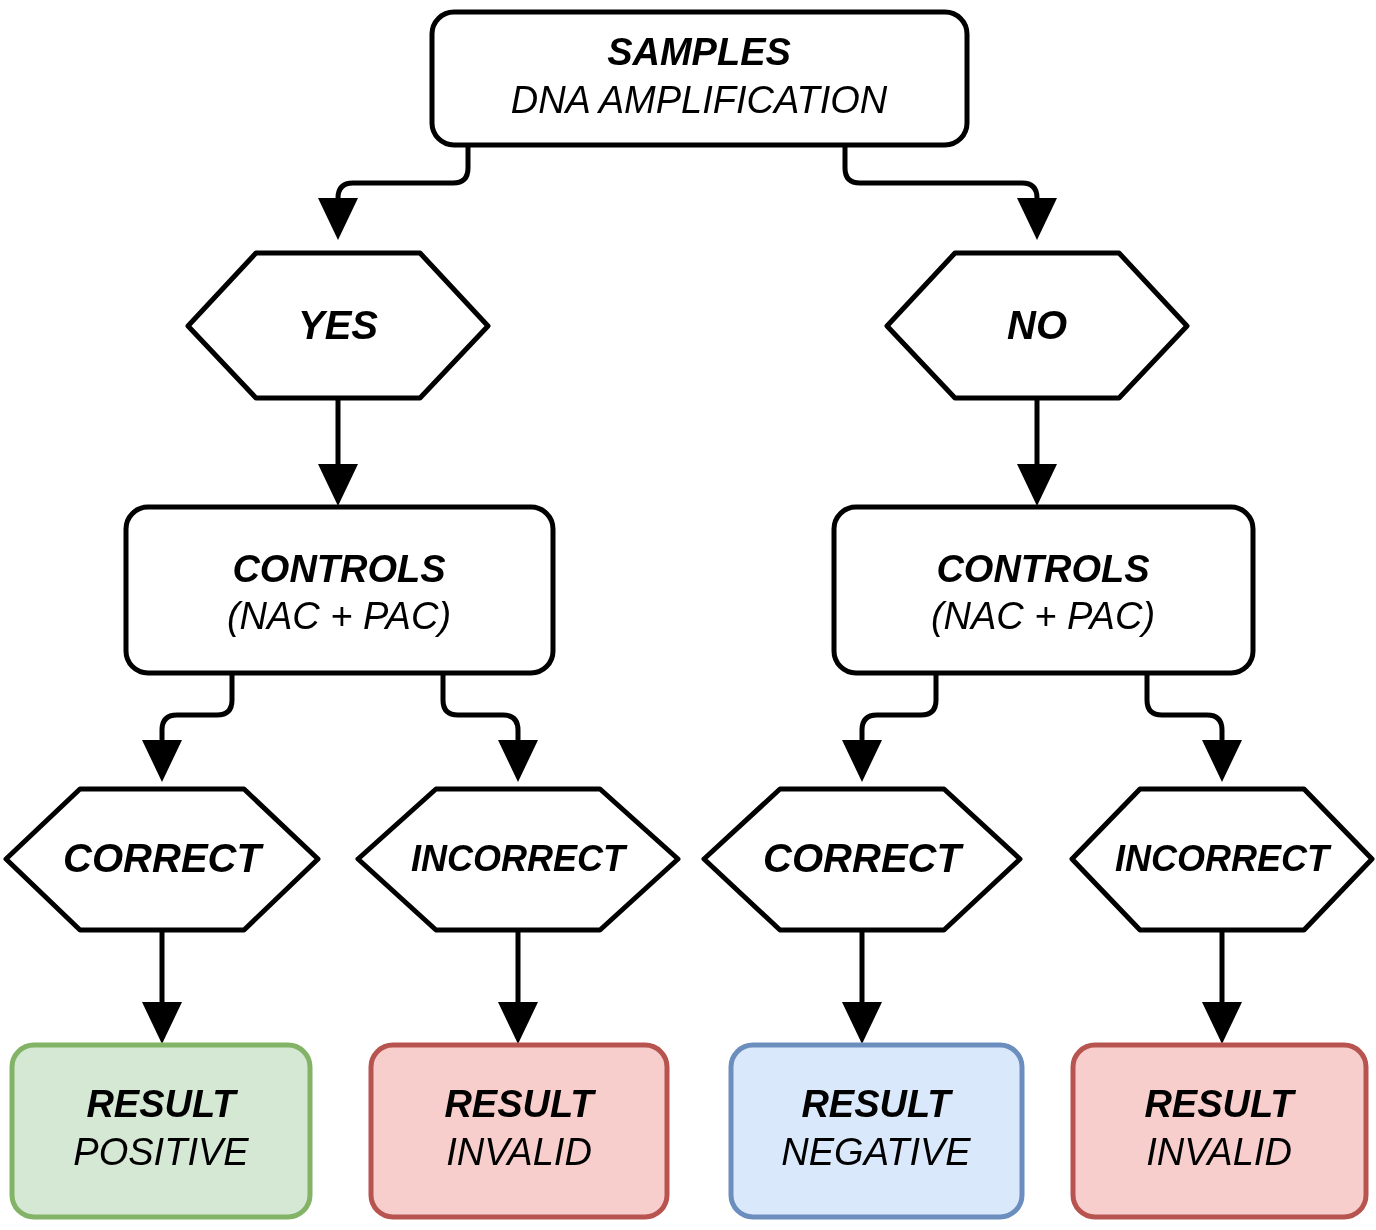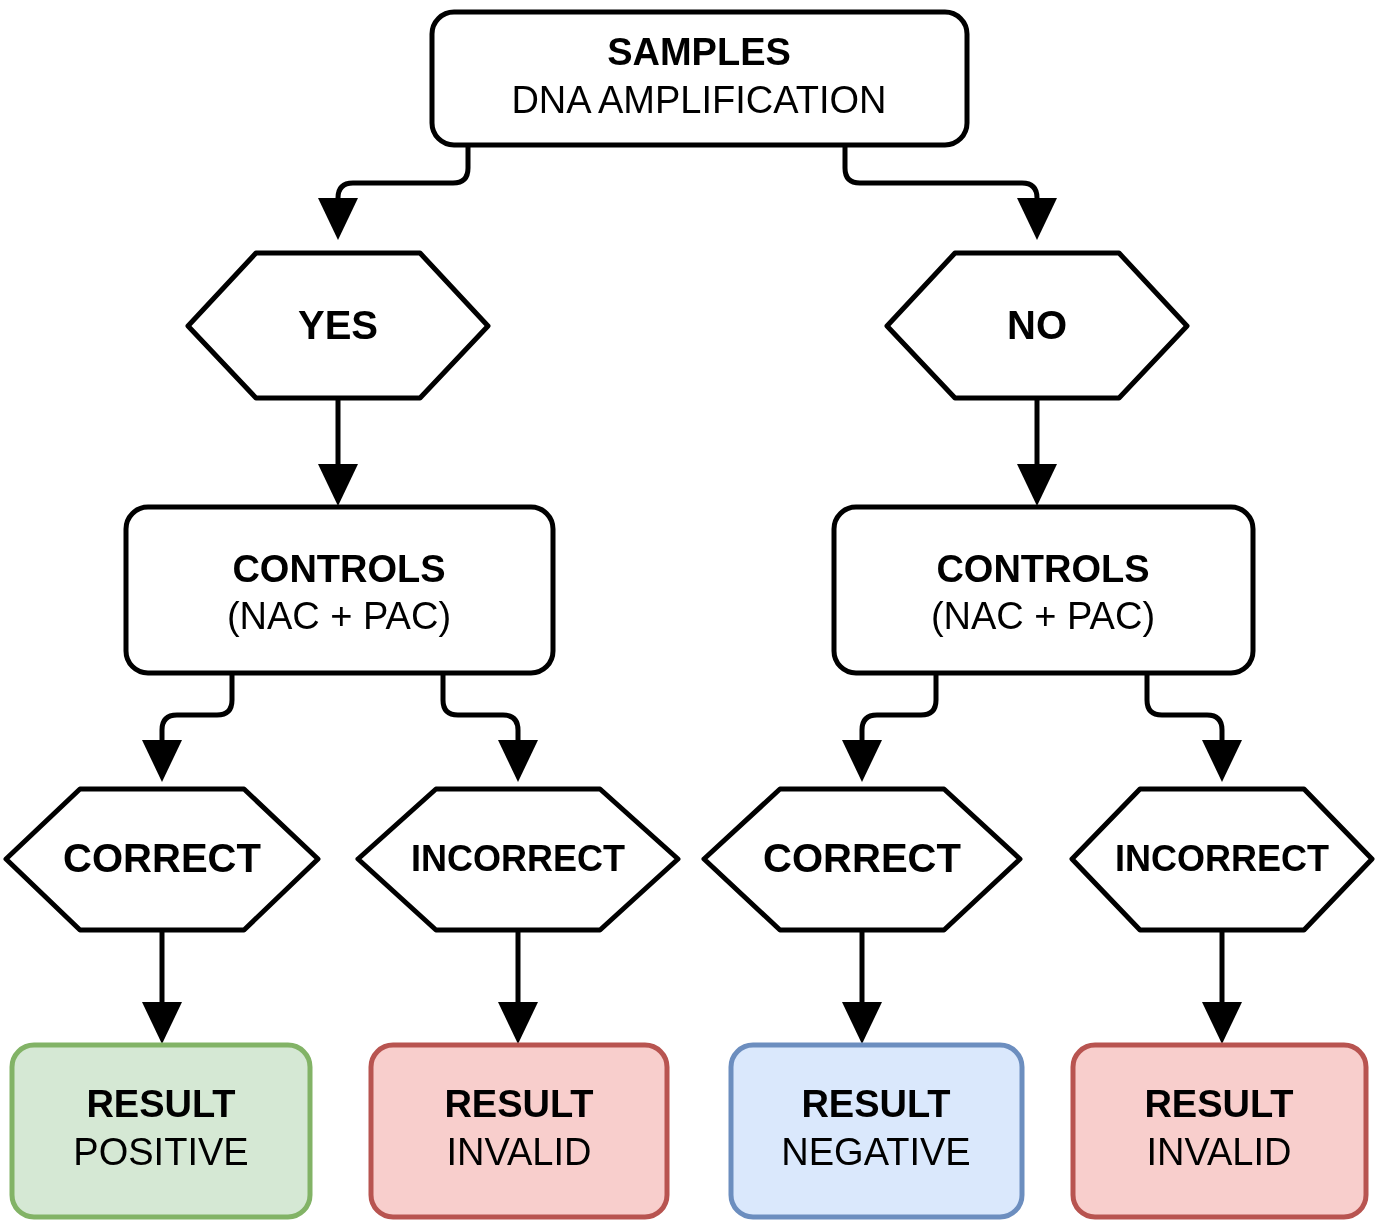--- a/index.html
+++ b/index.html
@@ -10,20 +10,21 @@
   body {
     width: 1376px;
     height: 1230px;
     font-family: "Liberation Sans", sans-serif;
     overflow: hidden;
   }
   #flowchart-root {
     position: relative;
     width: 1376px;
     height: 1230px;
+    font-style: italic;
   }
   svg.diagram {
     display: block;
     width: 1376px;
     height: 1230px;
   }
   .node-shape {
     stroke-linejoin: round;
     stroke-linecap: round;
   }

